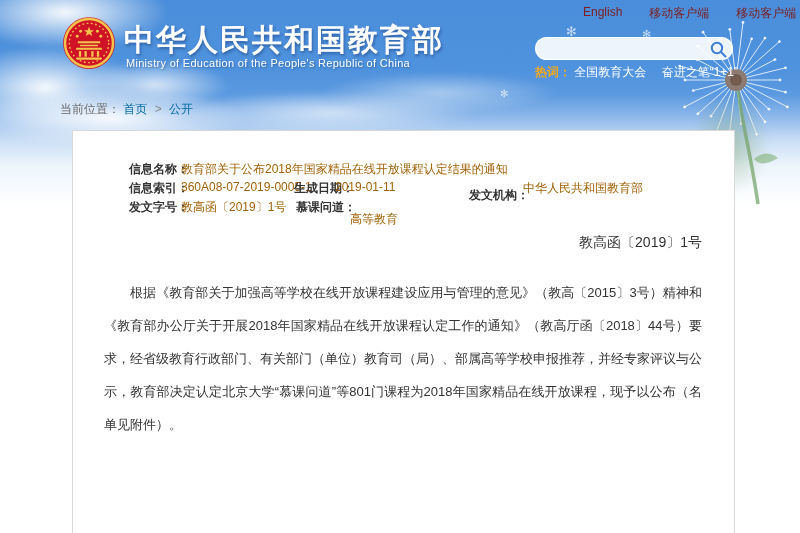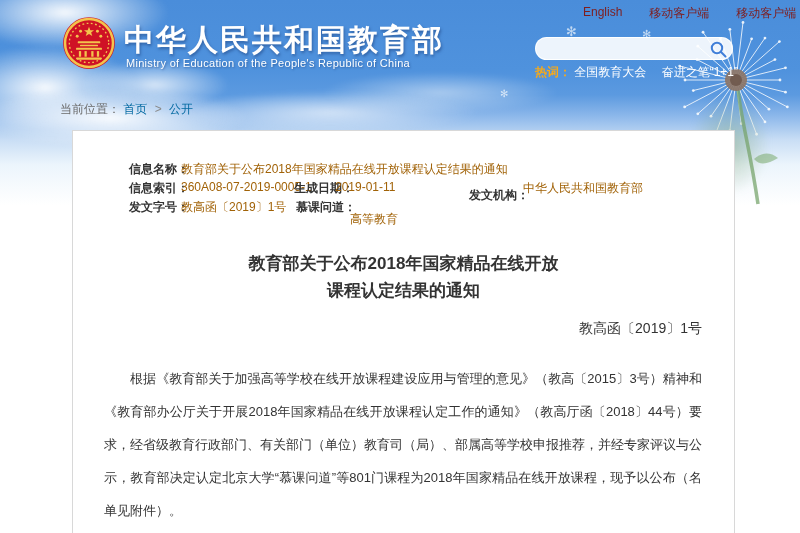--- a/index.html
+++ b/index.html
@@ -248,24 +248,20 @@
         <span class="meta-value p-issuer-v">中华人民共和国教育部</span>
       </div>
       <div class="meta-row">
         <span class="meta-label p0">发文字号：</span>
         <span class="meta-value pv">教高函〔2019〕1号</span>
         <span class="meta-label p-cat-l">慕课问道：</span>
         <span class="meta-value p-cat-v">高等教育</span>
       </div>
     </div>
 
-    <h1 class="doc-title">
-      <span>教育部关于公布2018年国家精品在线开放</span><br>
-      <span>课程认定结果的通知</span>
-    </h1>
 
     <div class="doc-number">教高函〔2019〕1号</div>
 
     <div class="doc-body">
       <p class="para2">根据《教育部关于加强高等学校在线开放课程建设应用与管理的意见》（教高〔2015〕3号）精神和《教育部办公厅关于开展2018年国家精品在线开放课程认定工作的通知》（教高厅函〔2018〕44号）要求，经省级教育行政部门、有关部门（单位）教育司（局）、部属高等学校申报推荐，并经专家评议与公示，教育部决定认定北京大学“慕课问道”等801门课程为2018年国家精品在线开放课程，现予以公布（名单见附件）。</p>
     </div>
 
   </div>
 </div>
 

